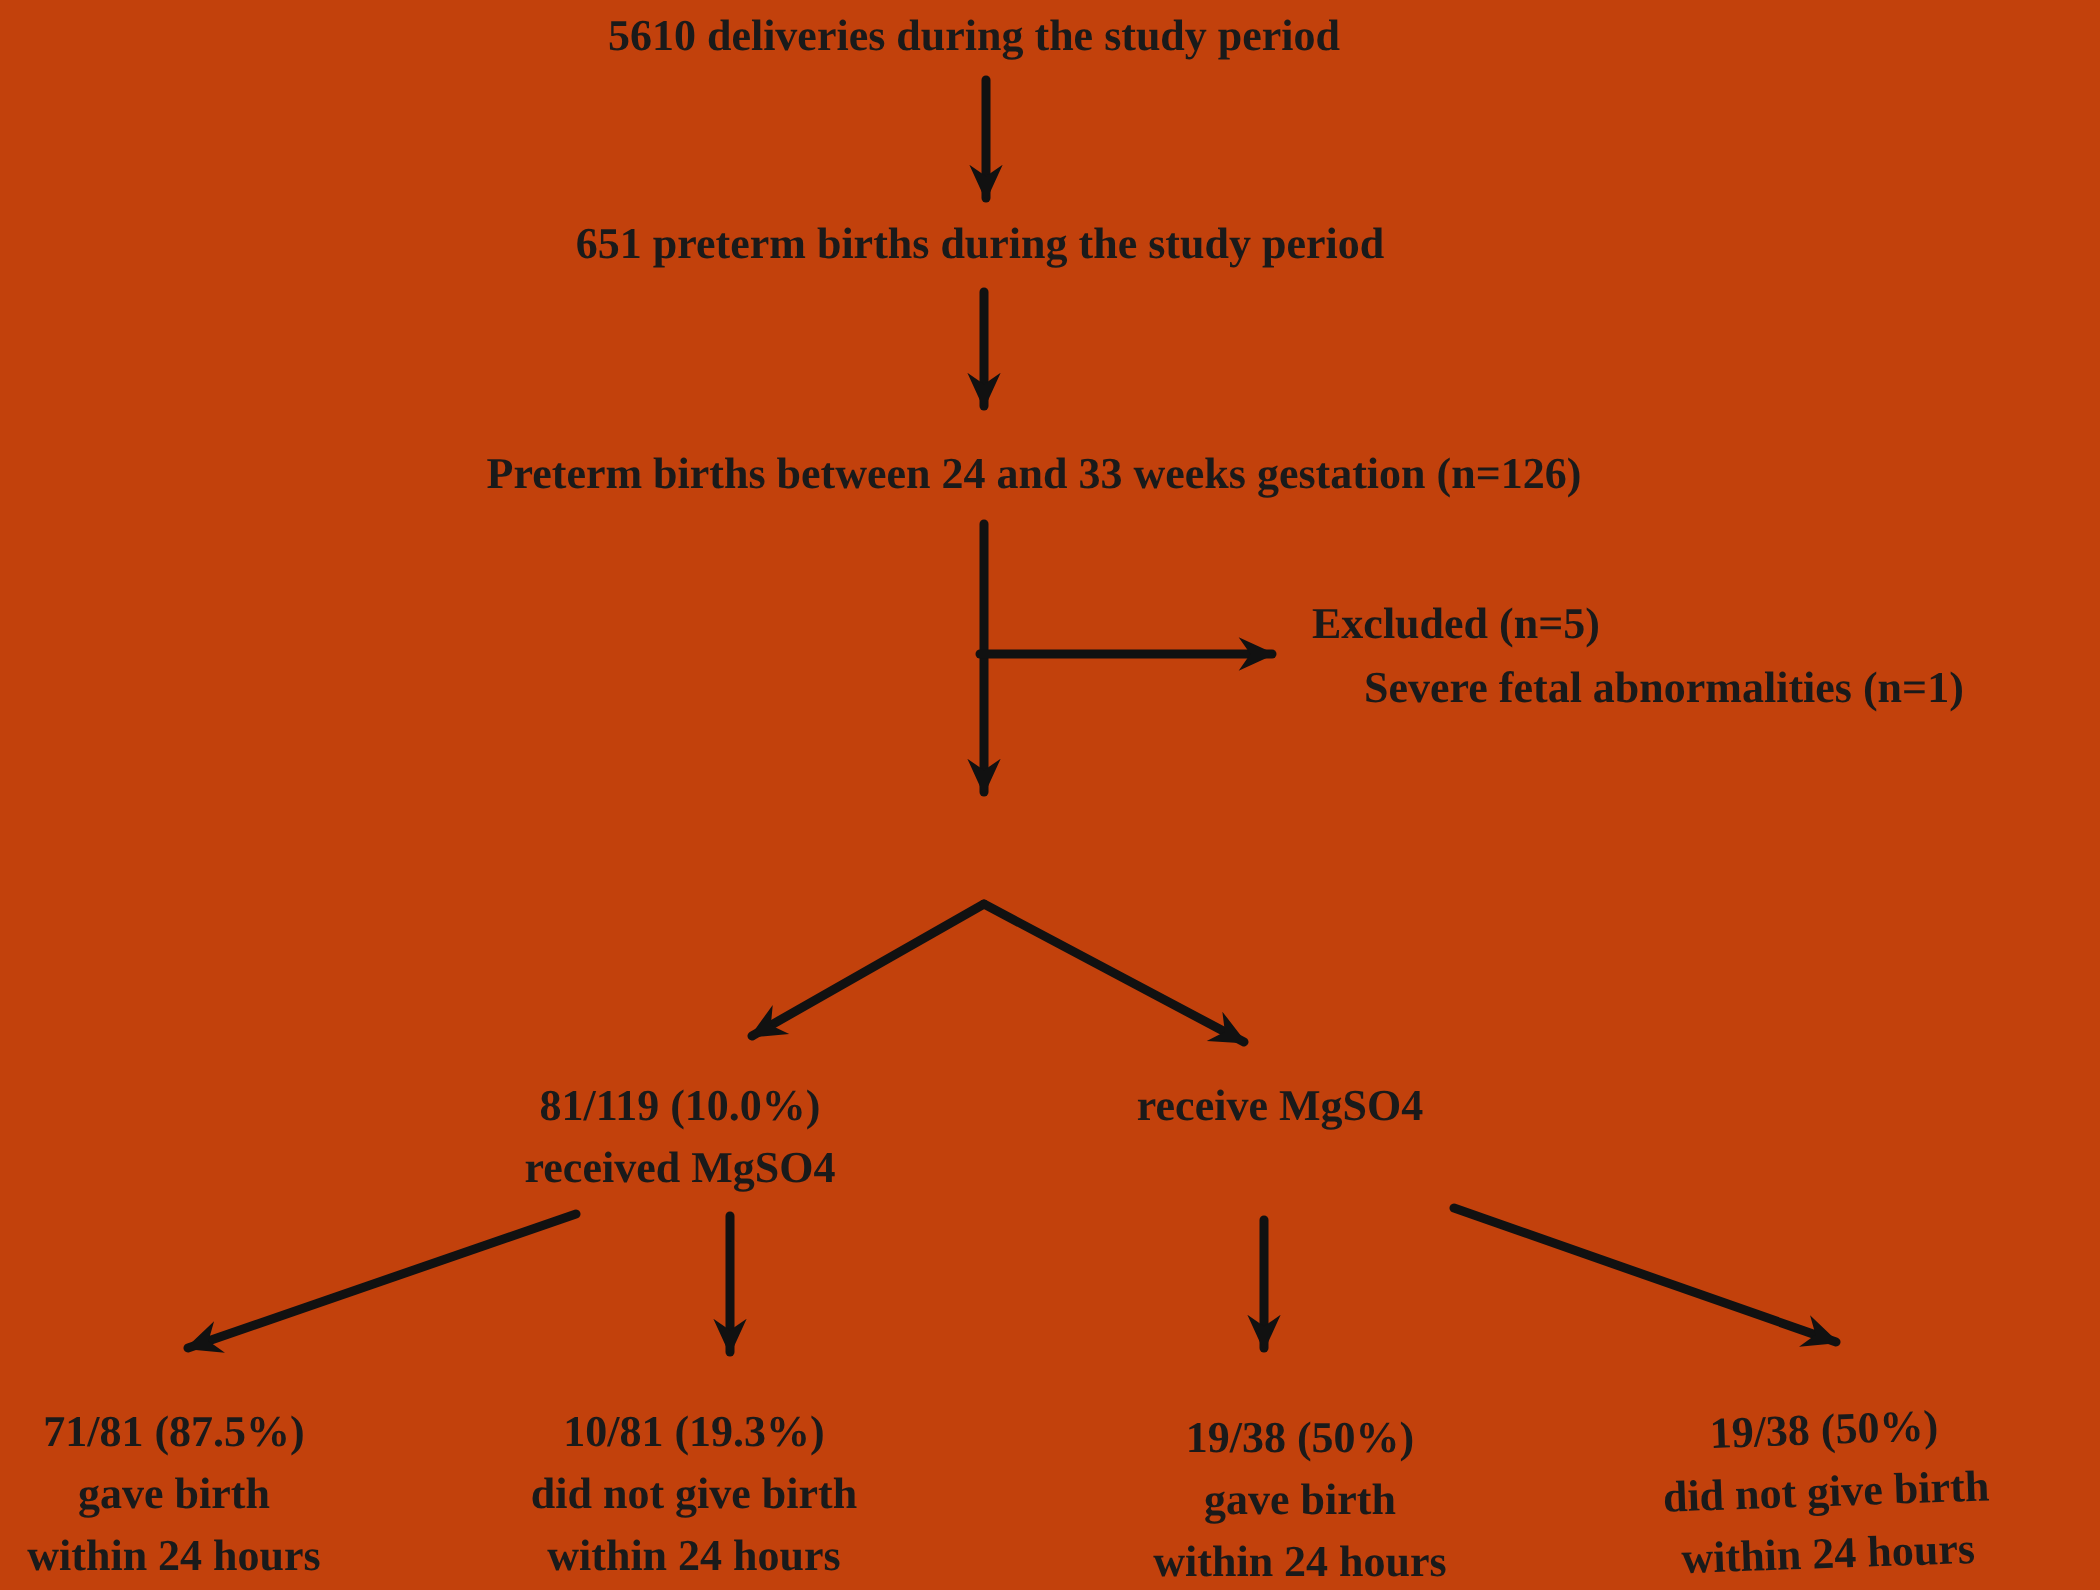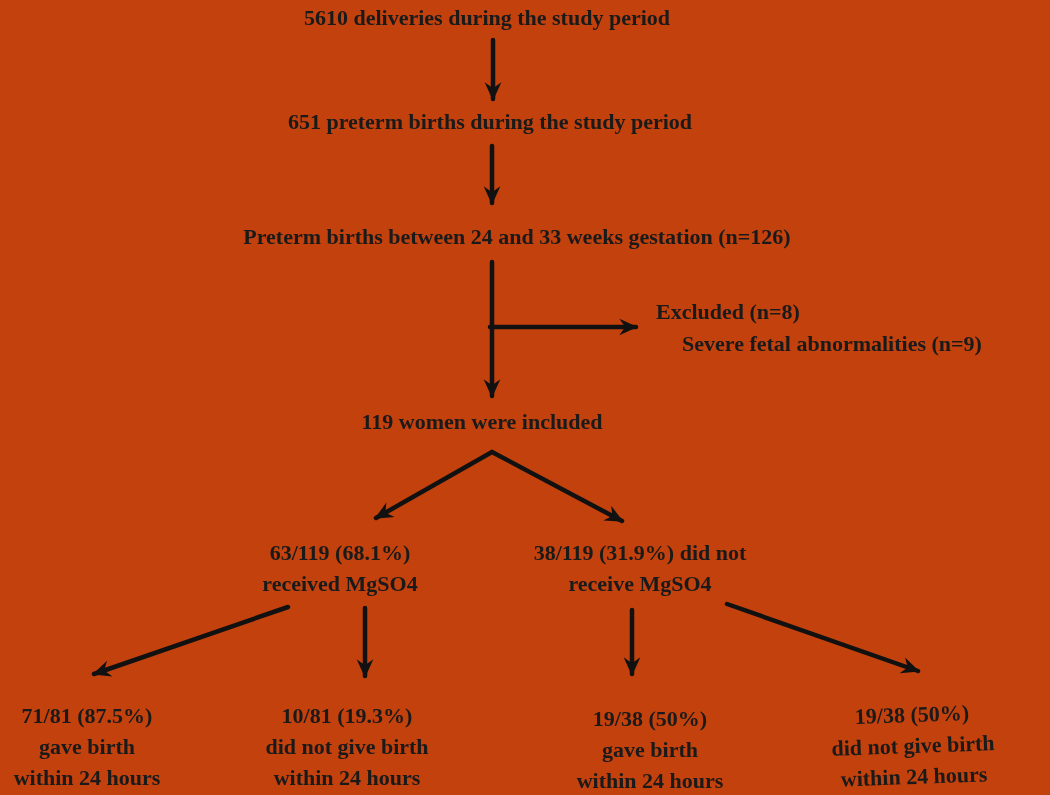--- a/index.html
+++ b/index.html
@@ -70,35 +70,31 @@
 
   <div class="node" style="left:490px; top:106px;">
     <div>651 preterm births during the study period</div>
   </div>
 
   <div class="node" style="left:517px; top:221px;">
     <div>Preterm births between 24 and 33 weeks gestation (n=126)</div>
   </div>
 
   <div class="node-left" style="left:656px; top:296px;">
-    <div>Excluded (n=8)</div>
-    <div class="indent">Severe fetal abnormalities (n=9)</div>
+    <div>Excluded (n=5)</div>
+    <div class="indent">Severe fetal abnormalities (n=1)</div>
   </div>
 
-  <div class="node" style="left:482px; top:406px;">
-    <div>119 women were included</div>
-  </div>
 
   <div class="node" style="left:340px; top:537px;">
-    <div>63/119 (68.1%)</div>
+    <div>81/119 (10.0%)</div>
     <div>received MgSO4</div>
   </div>
 
   <div class="node" style="left:640px; top:537px;">
-    <div>38/119 (31.9%) did not</div>
     <div>receive MgSO4</div>
   </div>
 
   <div class="node" style="left:87px; top:700px;">
     <div>71/81 (87.5%)</div>
     <div>gave birth</div>
     <div>within 24 hours</div>
   </div>
 
   <div class="node" style="left:347px; top:700px;">

